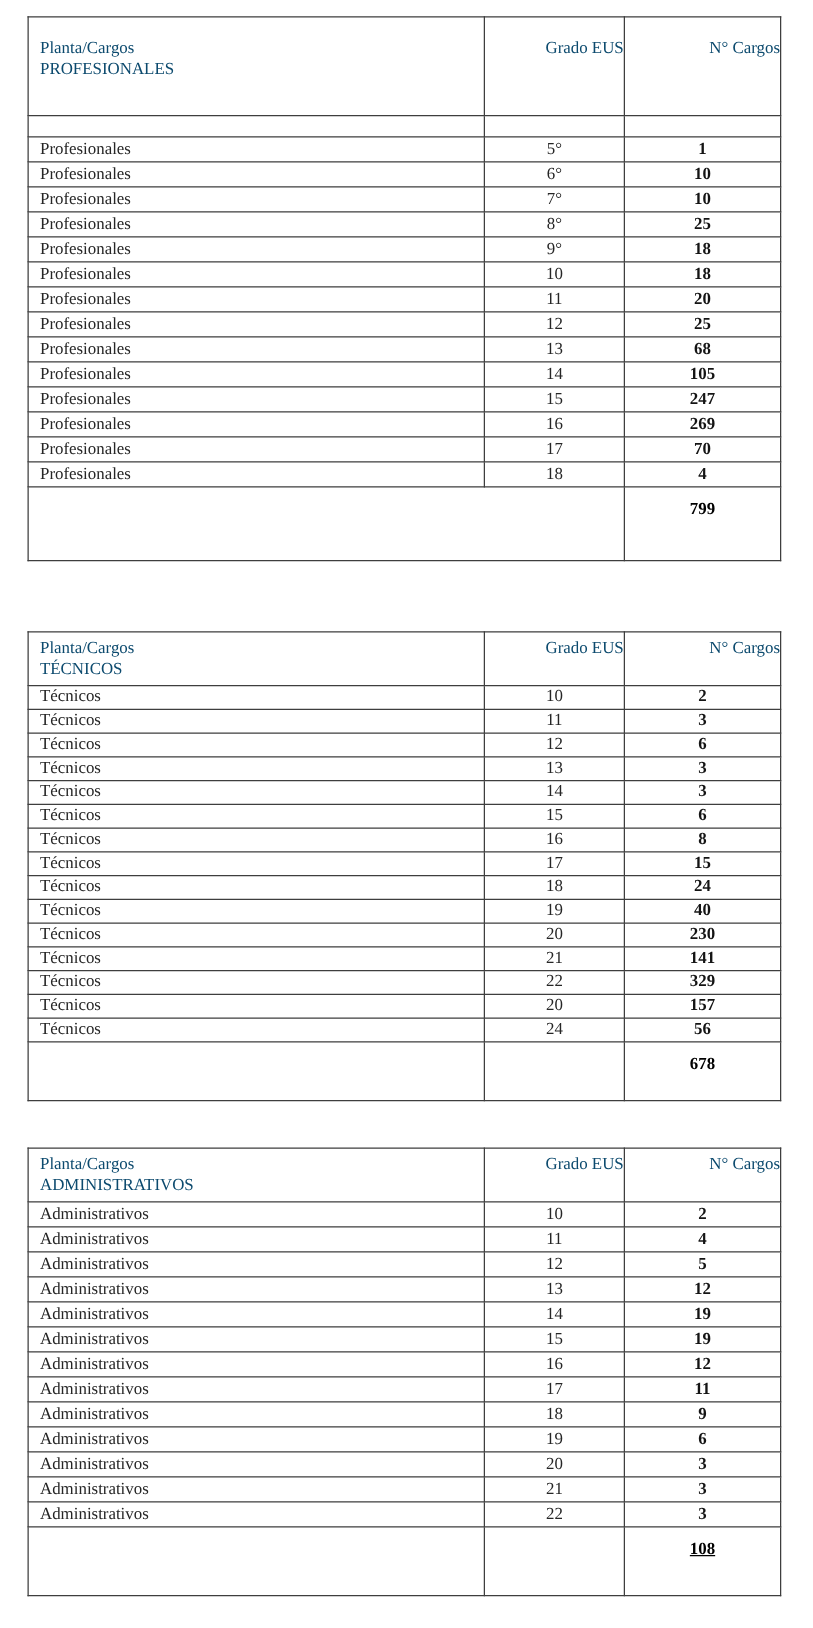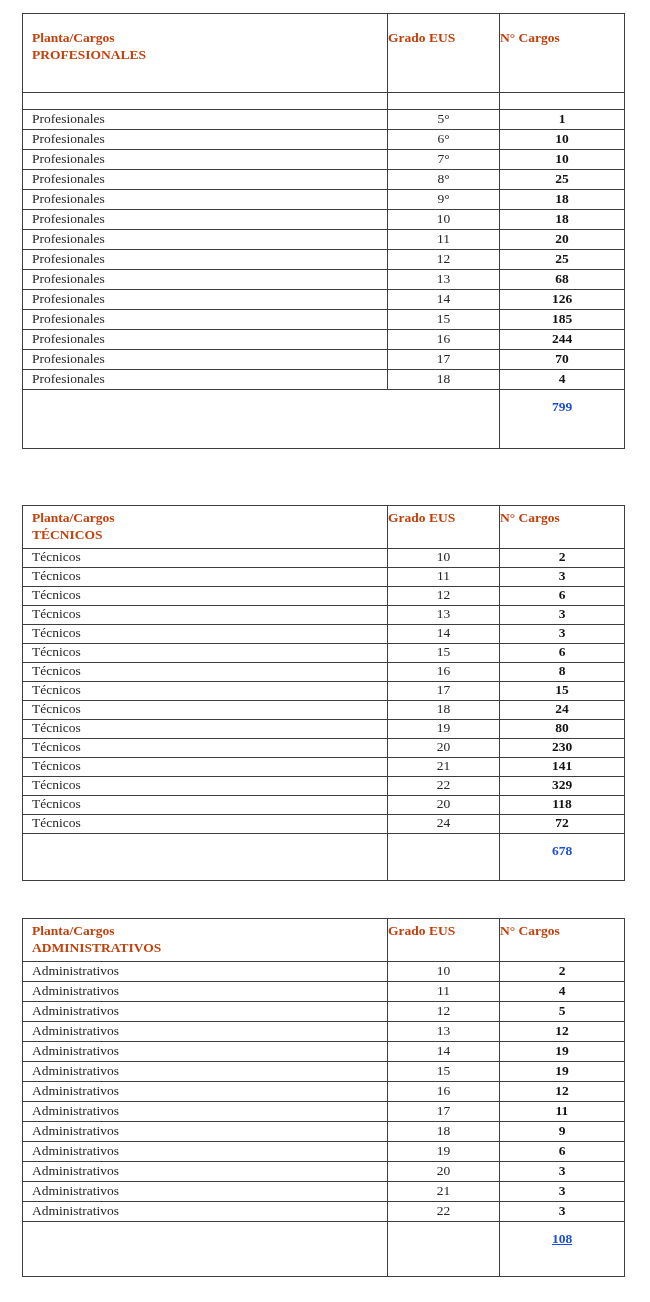--- a/index.html
+++ b/index.html
@@ -27,47 +27,47 @@
     border: 1px solid #3e3e3e;
   }
   col.c1 { width: 365px; }
   col.c2 { width: 112px; }
   col.c3 { width: 125px; }
 
   th, td { font-size: 13.5px; line-height: 1.25; }
 
   
   tr.head th {
-    font-weight: bold;
+    font-weight: normal;
     vertical-align: top;
-    color: #c2410c;
+    color: #0c4a6e;
   }
   tr.head th.label-col { text-align: left; padding: 5px 8px 4px 9px; }
   tr.head th.grade-col,
-  tr.head th.count-col { text-align: left; padding-top: 5px; }
+  tr.head th.count-col { text-align: right; padding-top: 5px; }
   .hl1, .hl2 { display: block; }
 
   .t-1 tr.head th { height: 79px; padding-top: 16px; }
   .t-2 tr.head th { height: 42px; padding-top: 4px; }
   .t-3 tr.head th { height: 40px; padding-top: 4px; }
 
   tr.spacer td { height: 17px; padding: 0; }
 
   
   tr.data-row td { vertical-align: middle; }
   tr.data-row td.label-cell { text-align: left; padding-left: 9px; color: #262626; }
   tr.data-row td.grade-cell { text-align: center; color: #262626; }
   tr.data-row td.count-cell { text-align: center; font-weight: bold; color: #141414; }
   .t-1 tr.data-row td { height: 20px; }
   .t-2 tr.data-row td { height: 19px; }
   .t-3 tr.data-row td { height: 20px; }
 
   
   tr.total td { vertical-align: top; padding-top: 9px; }
-  tr.total td.total-val { text-align: center; font-weight: bold; color: #1d4ed8; }
+  tr.total td.total-val { text-align: center; font-weight: bold; color: #000000; }
   .t-1 tr.total td { height: 59px; }
   .t-2 tr.total td { height: 47px; }
   .t-3 tr.total td { height: 55px; text-decoration: underline; }
 
   .t-2 { margin-top: 56px; }
   .t-3 { margin-top: 37px; }
 </style>
 </head>
 <body>
 
@@ -145,33 +145,33 @@
 
   <tr class="data-row">
     <td class="label-cell">Profesionales</td>
     <td class="grade-cell">13</td>
     <td class="count-cell">68</td>
   </tr>
 
   <tr class="data-row">
     <td class="label-cell">Profesionales</td>
     <td class="grade-cell">14</td>
-    <td class="count-cell">126</td>
+    <td class="count-cell">105</td>
   </tr>
 
   <tr class="data-row">
     <td class="label-cell">Profesionales</td>
     <td class="grade-cell">15</td>
-    <td class="count-cell">185</td>
+    <td class="count-cell">247</td>
   </tr>
 
   <tr class="data-row">
     <td class="label-cell">Profesionales</td>
     <td class="grade-cell">16</td>
-    <td class="count-cell">244</td>
+    <td class="count-cell">269</td>
   </tr>
 
   <tr class="data-row">
     <td class="label-cell">Profesionales</td>
     <td class="grade-cell">17</td>
     <td class="count-cell">70</td>
   </tr>
 
   <tr class="data-row">
     <td class="label-cell">Profesionales</td>
@@ -254,21 +254,21 @@
 
   <tr class="data-row">
     <td class="label-cell">Técnicos</td>
     <td class="grade-cell">18</td>
     <td class="count-cell">24</td>
   </tr>
 
   <tr class="data-row">
     <td class="label-cell">Técnicos</td>
     <td class="grade-cell">19</td>
-    <td class="count-cell">80</td>
+    <td class="count-cell">40</td>
   </tr>
 
   <tr class="data-row">
     <td class="label-cell">Técnicos</td>
     <td class="grade-cell">20</td>
     <td class="count-cell">230</td>
   </tr>
 
   <tr class="data-row">
     <td class="label-cell">Técnicos</td>
@@ -278,27 +278,27 @@
 
   <tr class="data-row">
     <td class="label-cell">Técnicos</td>
     <td class="grade-cell">22</td>
     <td class="count-cell">329</td>
   </tr>
 
   <tr class="data-row">
     <td class="label-cell">Técnicos</td>
     <td class="grade-cell">20</td>
-    <td class="count-cell">118</td>
+    <td class="count-cell">157</td>
   </tr>
 
   <tr class="data-row">
     <td class="label-cell">Técnicos</td>
     <td class="grade-cell">24</td>
-    <td class="count-cell">72</td>
+    <td class="count-cell">56</td>
   </tr>
 </tbody>
     <tfoot>
       <tr class="total">
         <td></td>
         <td></td>
         <td class="total-val">678</td>
       </tr>
     </tfoot>
   </table>

